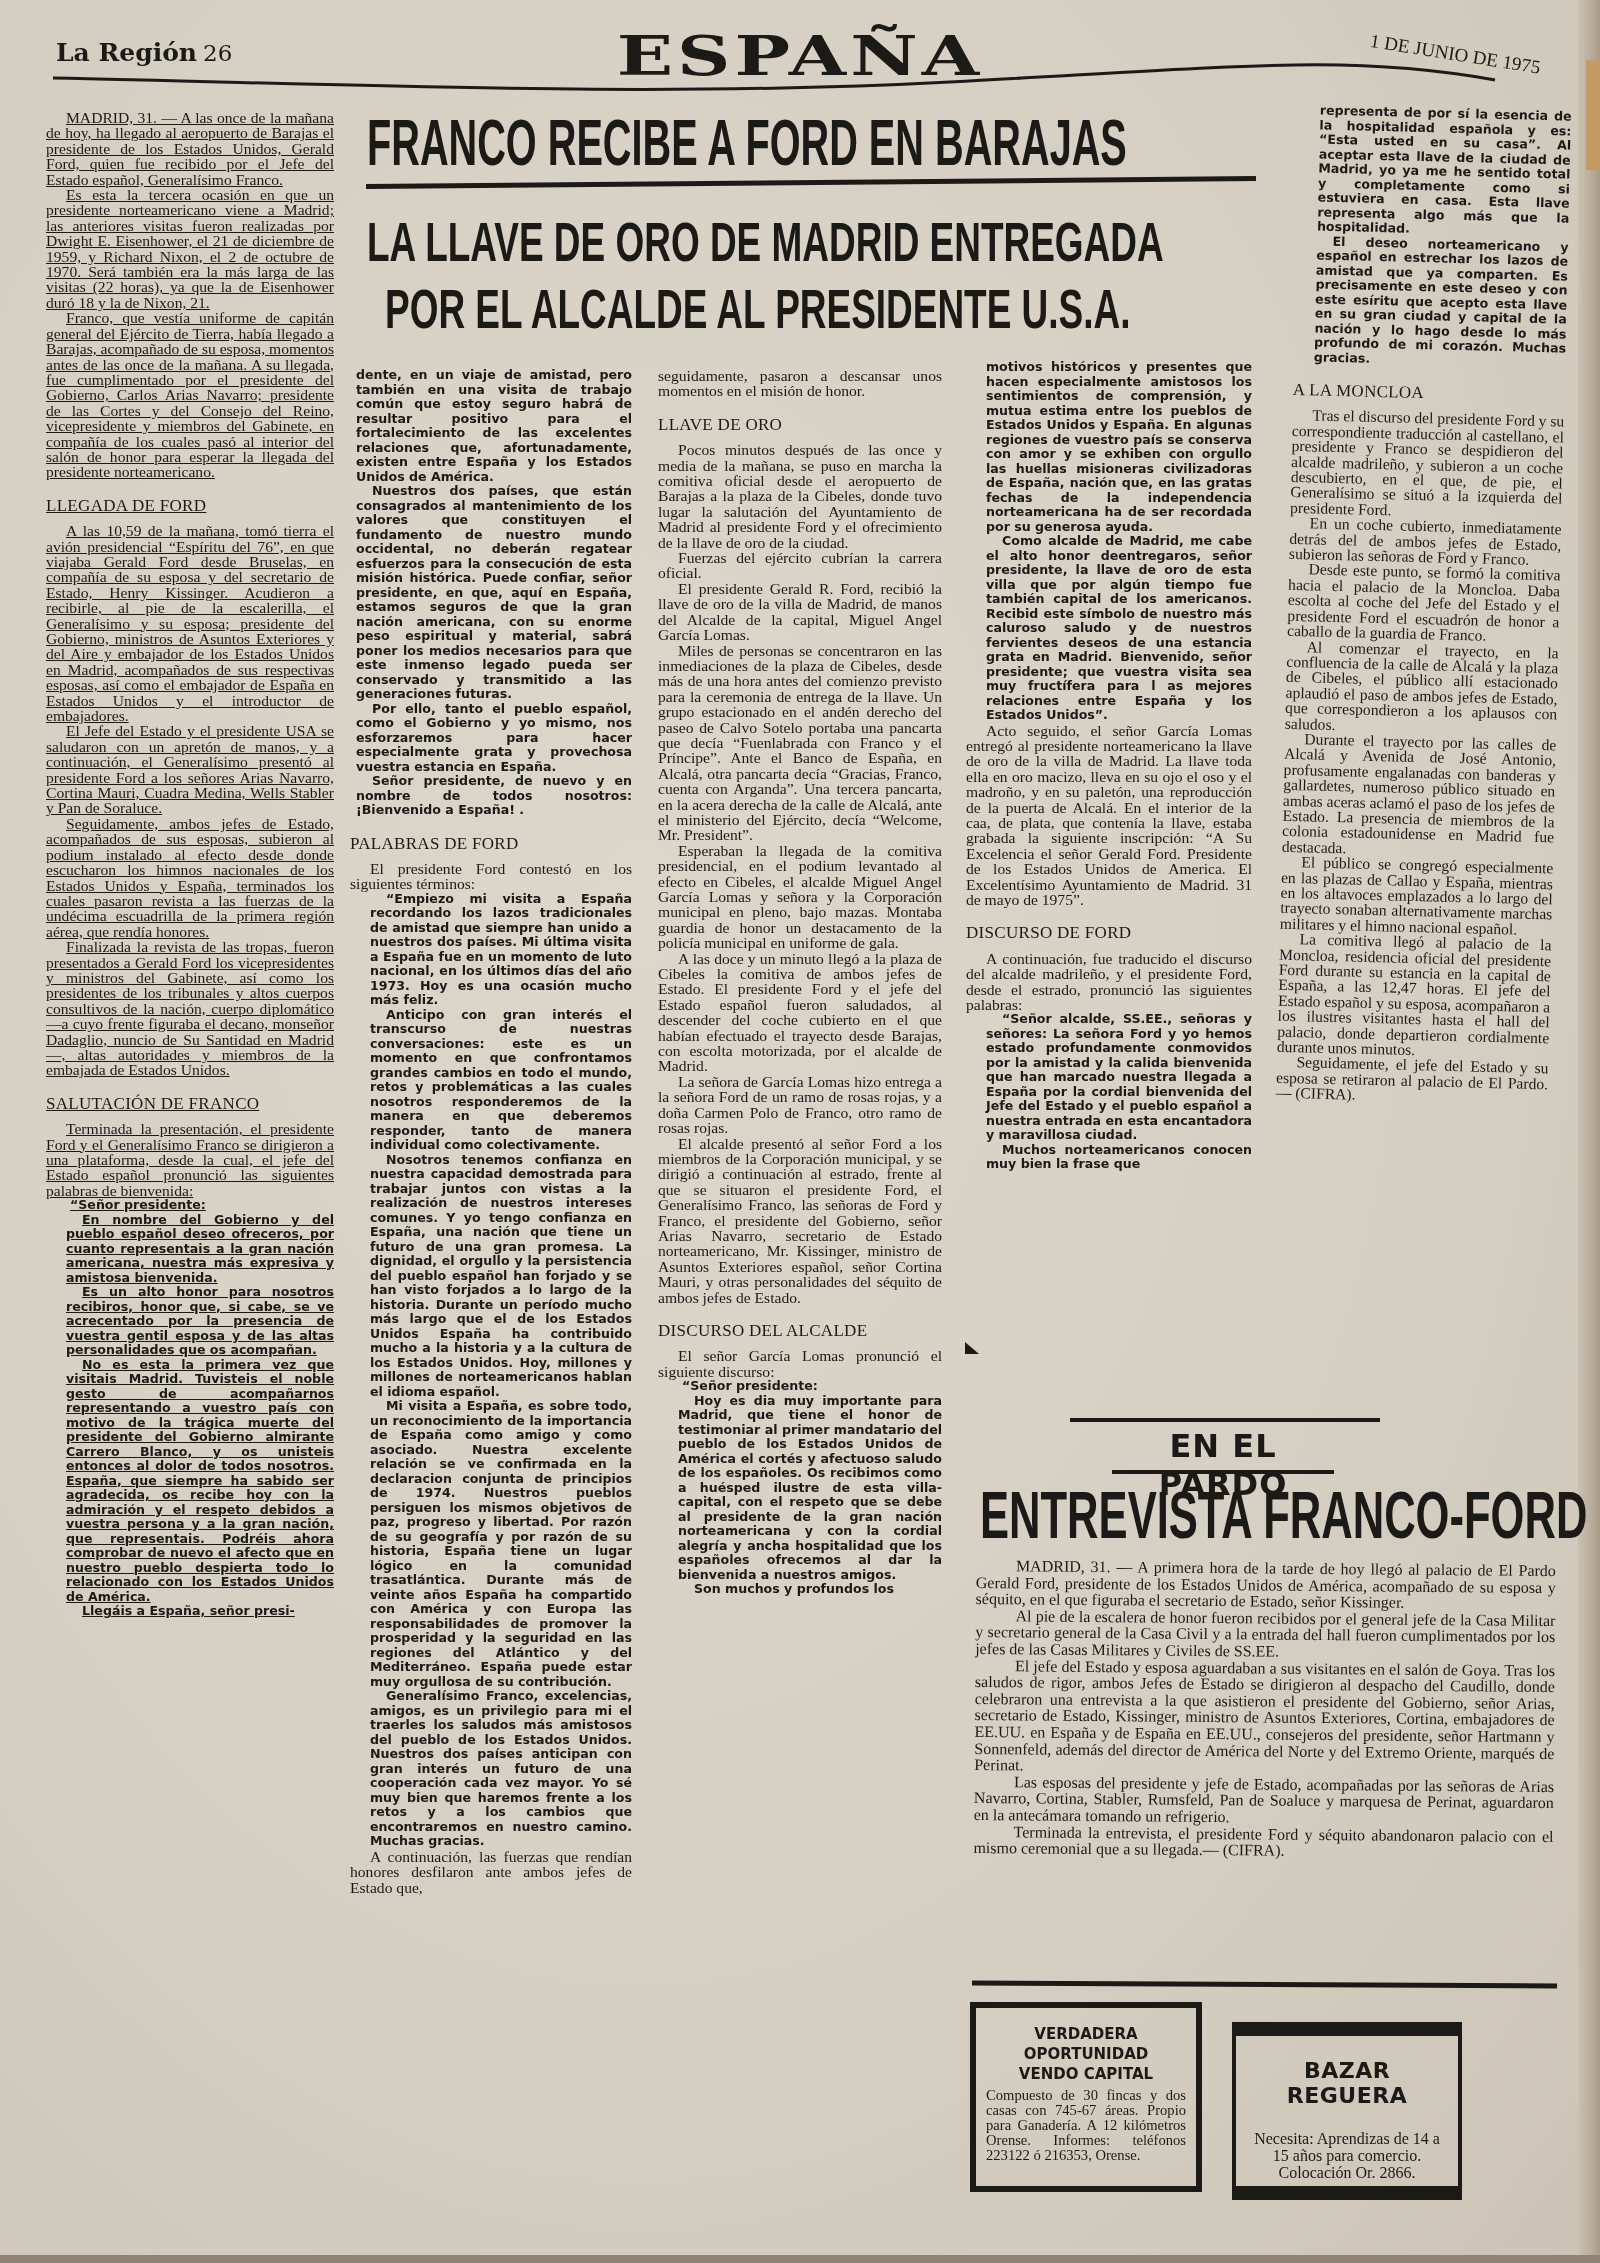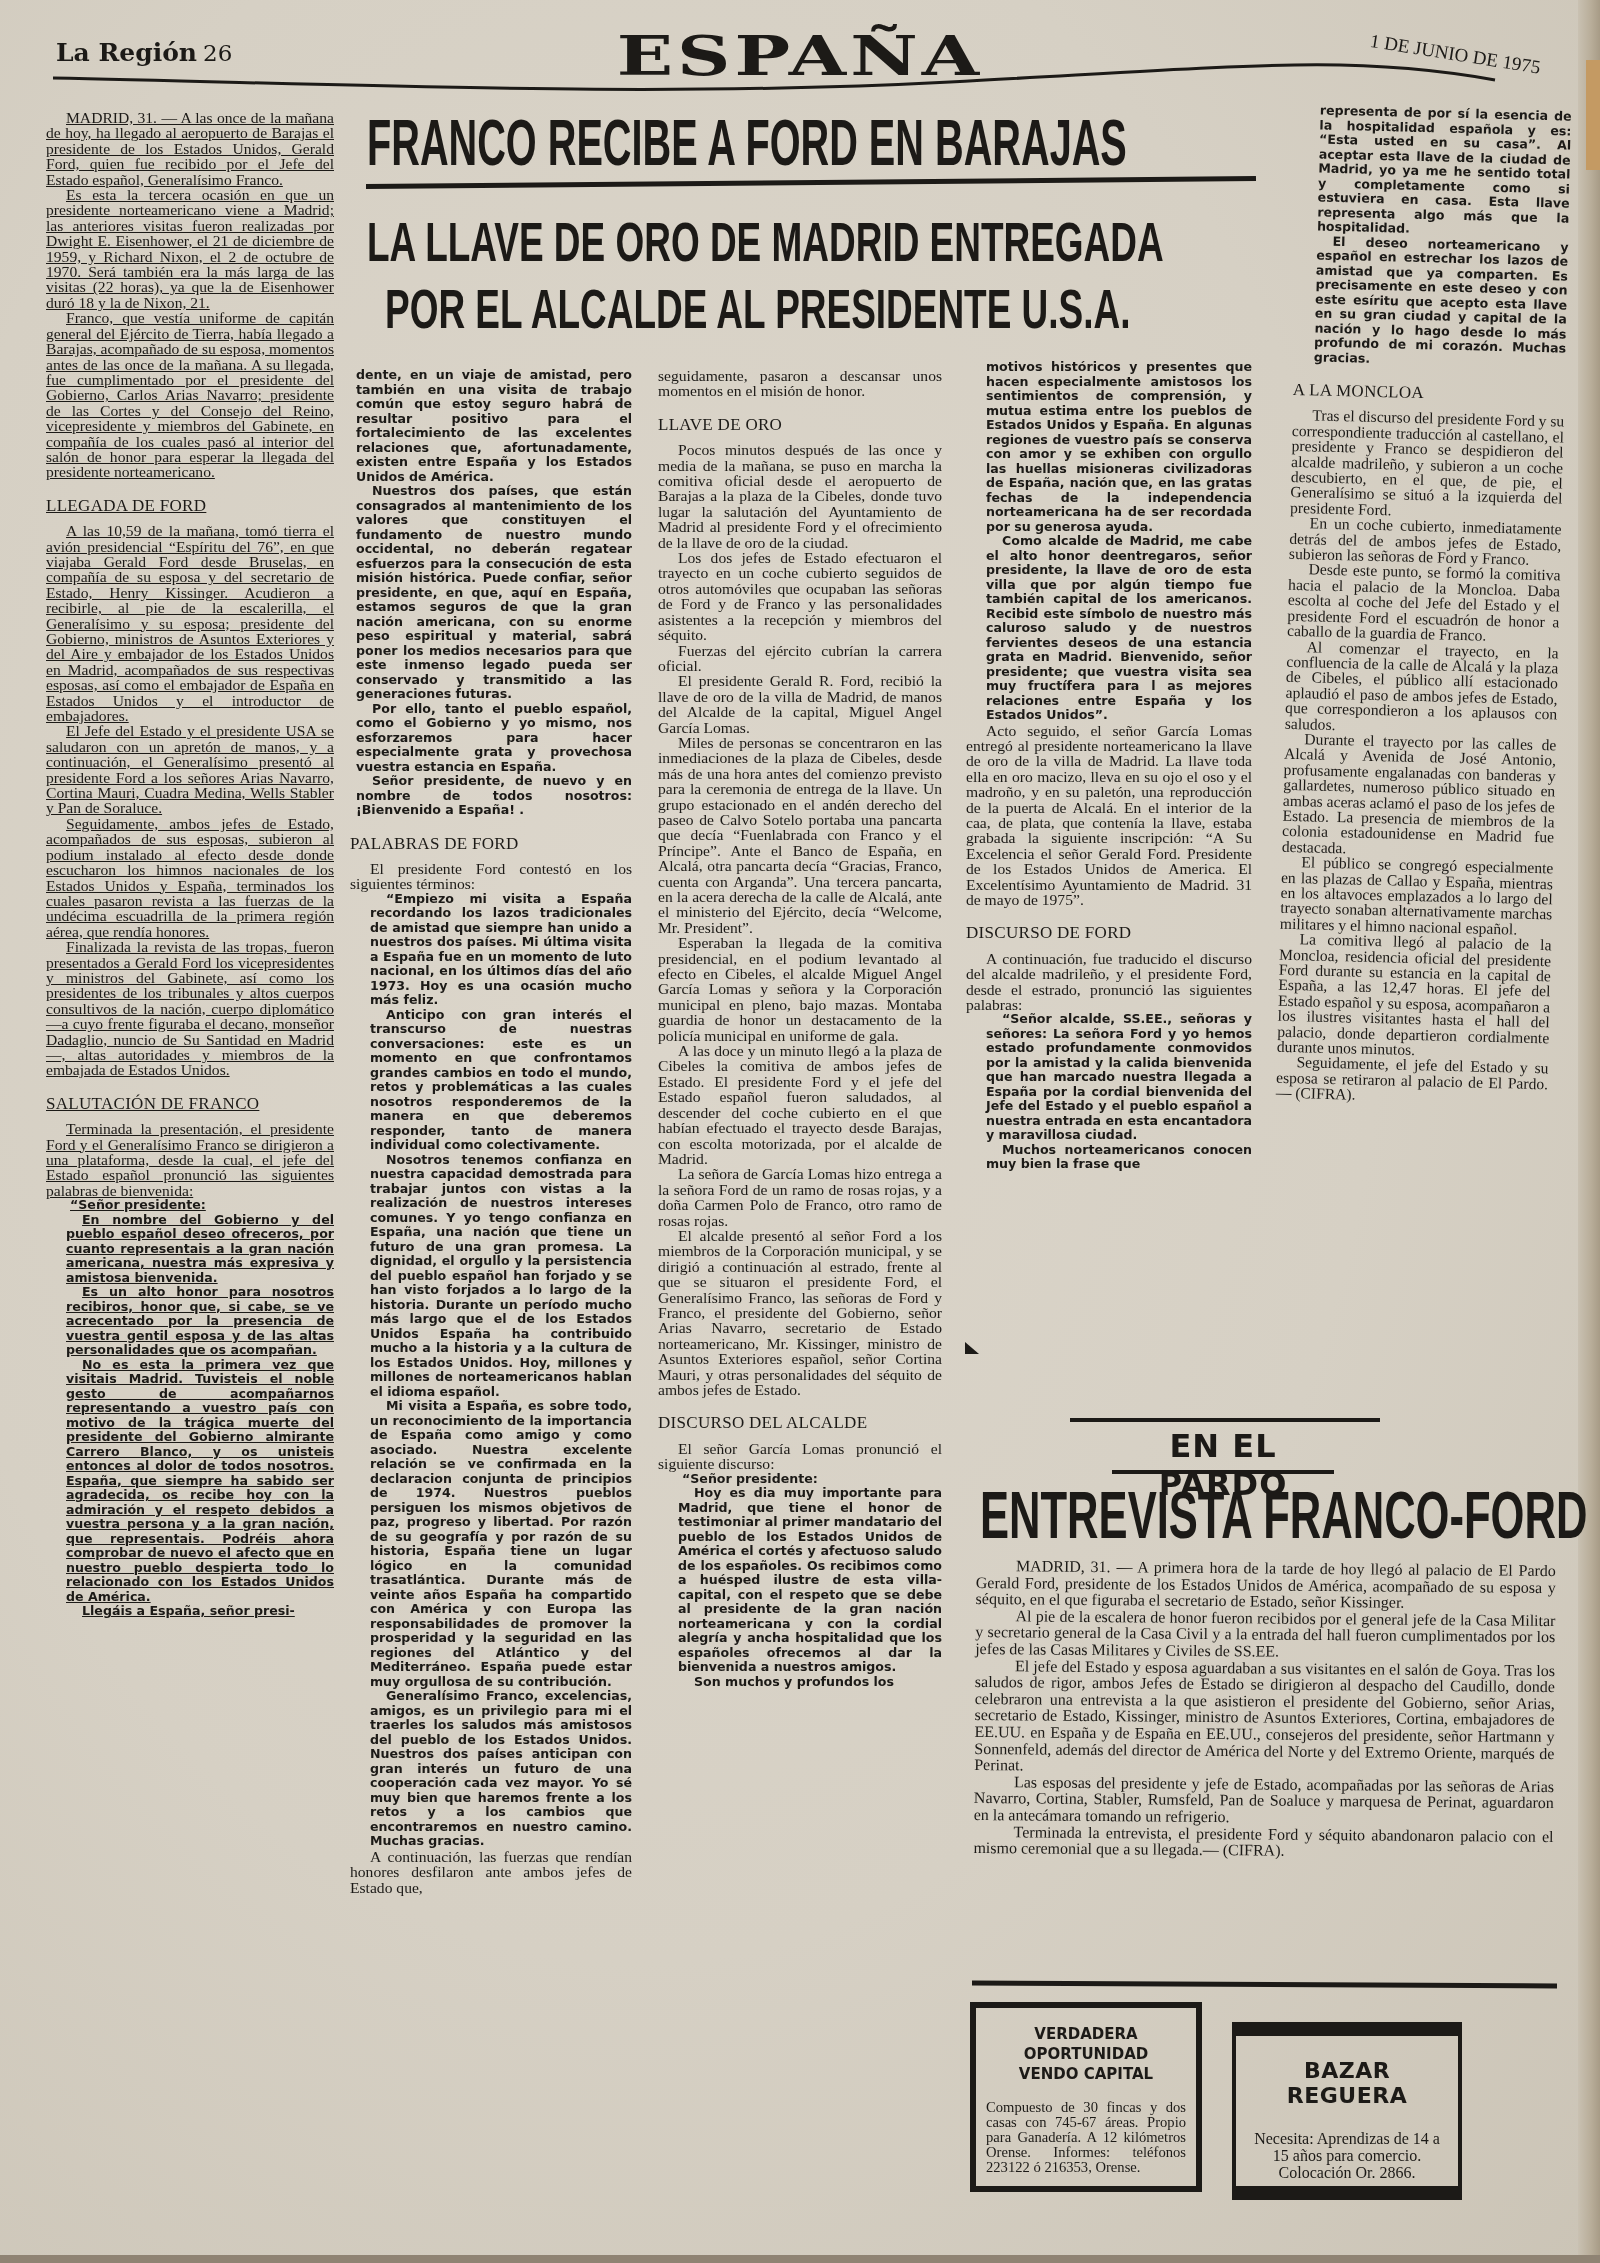--- a/index.html
+++ b/index.html
@@ -92,21 +92,21 @@
     text-align: justify; transform: rotate(0.5deg); transform-origin: left top;
   }
   .pardo-body p { text-indent: 40px; }
 
   .ads-rule { position: absolute; left: 972px; top: 1982px; width: 585px; height: 5px; background: #1c1a17; transform: rotate(0.3deg); }
   .ad1 {
     position: absolute; left: 970px; top: 2002px; width: 232px; height: 190px;
     border: 6px solid #1c1a17; padding: 16px 10px;
   }
   .ad1 .ttl { font-family: "DejaVu Sans", sans-serif; font-weight: bold; font-size: 15px; text-align: center; line-height: 20px; }
-  .ad1 .txt { font-size: 14.6px; line-height: 15px; margin-top: 16px; text-align: justify; }
+  .ad1 .txt { font-size: 14.6px; line-height: 15px; margin-top: 4px; text-align: justify; }
   .ad2 {
     position: absolute; left: 1232px; top: 2022px; width: 230px; height: 178px;
     border-left: 4px solid #1c1a17; border-right: 4px solid #1c1a17;
     border-top: 14px solid #1c1a17; border-bottom: 14px solid #1c1a17;
     border-radius: 0; padding: 14px 10px;
   }
   .ad2 .ttl { font-family: "DejaVu Sans", sans-serif; font-weight: bold; font-size: 22px; text-align: center; margin-top: 8px; letter-spacing: 0.5px; }
   .ad2 .txt { font-size: 16px; line-height: 17px; margin-top: 22px; text-align: center; }
 
   .marker {
@@ -172,21 +172,20 @@
       <p>Mi visita a España, es sobre todo, un reconocimiento de la importancia de España como amigo y como asociado. Nuestra excelente relación se ve confirmada en la declaracion conjunta de principios de 1974. Nuestros pueblos persiguen los mismos objetivos de paz, progreso y libertad. Por razón de su geografía y por razón de su historia, España tiene un lugar lógico en la comunidad trasatlántica. Durante más de veinte años España ha compartido con América y con Europa las responsabilidades de promover la prosperidad y la seguridad en las regiones del Atlántico y del Mediterráneo. España puede estar muy orgullosa de su contribución.</p>
       <p>Generalísimo Franco, excelencias, amigos, es un privilegio para mi el traerles los saludos más amistosos del pueblo de los Estados Unidos. Nuestros dos países anticipan con gran interés un futuro de una cooperación cada vez mayor. Yo sé muy bien que haremos frente a los retos y a los cambios que encontraremos en nuestro camino. Muchas gracias.</p>
     </div>
     <p>A continuación, las fuerzas que rendían honores desfilaron ante ambos jefes de Estado que,</p>
   </div>
 
   <div class="col c3">
     <p style="text-indent:0">seguidamente, pasaron a descansar unos momentos en el misión de honor.</p>
     <div class="sec">LLAVE DE ORO</div>
     <p>Pocos minutos después de las once y media de la mañana, se puso en marcha la comitiva oficial desde el aeropuerto de Barajas a la plaza de la Cibeles, donde tuvo lugar la salutación del Ayuntamiento de Madrid al presidente Ford y el ofrecimiento de la llave de oro de la ciudad.</p>
-    <p>Los dos jefes de Estado efectuaron el trayecto en un coche cubierto seguidos de otros automóviles que ocupaban las señoras de Ford y de Franco y las personalidades asistentes a la recepción y miembros del séquito.</p>
     <p>Fuerzas del ejército cubrían la carrera oficial.</p>
     <p>El presidente Gerald R. Ford, recibió la llave de oro de la villa de Madrid, de manos del Alcalde de la capital, Miguel Angel García Lomas.</p>
     <p>Miles de personas se concentraron en las inmediaciones de la plaza de Cibeles, desde más de una hora antes del comienzo previsto para la ceremonia de entrega de la llave. Un grupo estacionado en el andén derecho del paseo de Calvo Sotelo portaba una pancarta que decía “Fuenlabrada con Franco y el Príncipe”. Ante el Banco de España, en Alcalá, otra pancarta decía “Gracias, Franco, cuenta con Arganda”. Una tercera pancarta, en la acera derecha de la calle de Alcalá, ante el ministerio del Ejército, decía “Welcome, Mr. President”.</p>
     <p>Esperaban la llegada de la comitiva presidencial, en el podium levantado al efecto en Cibeles, el alcalde Miguel Angel García Lomas y señora y la Corporación municipal en pleno, bajo mazas. Montaba guardia de honor un destacamento de la policía municipal en uniforme de gala.</p>
     <p>A las doce y un minuto llegó a la plaza de Cibeles la comitiva de ambos jefes de Estado. El presidente Ford y el jefe del Estado español fueron saludados, al descender del coche cubierto en el que habían efectuado el trayecto desde Barajas, con escolta motorizada, por el alcalde de Madrid.</p>
     <p>La señora de García Lomas hizo entrega a la señora Ford de un ramo de rosas rojas, y a doña Carmen Polo de Franco, otro ramo de rosas rojas.</p>
     <p>El alcalde presentó al señor Ford a los miembros de la Corporación municipal, y se dirigió a continuación al estrado, frente al que se situaron el presidente Ford, el Generalísimo Franco, las señoras de Ford y Franco, el presidente del Gobierno, señor Arias Navarro, secretario de Estado norteamericano, Mr. Kissinger, ministro de Asuntos Exteriores español, señor Cortina Mauri, y otras personalidades del séquito de ambos jefes de Estado.</p>
     <div class="sec">DISCURSO DEL ALCALDE</div>
     <p>El señor García Lomas pronunció el siguiente discurso:</p>
     <div class="q">

